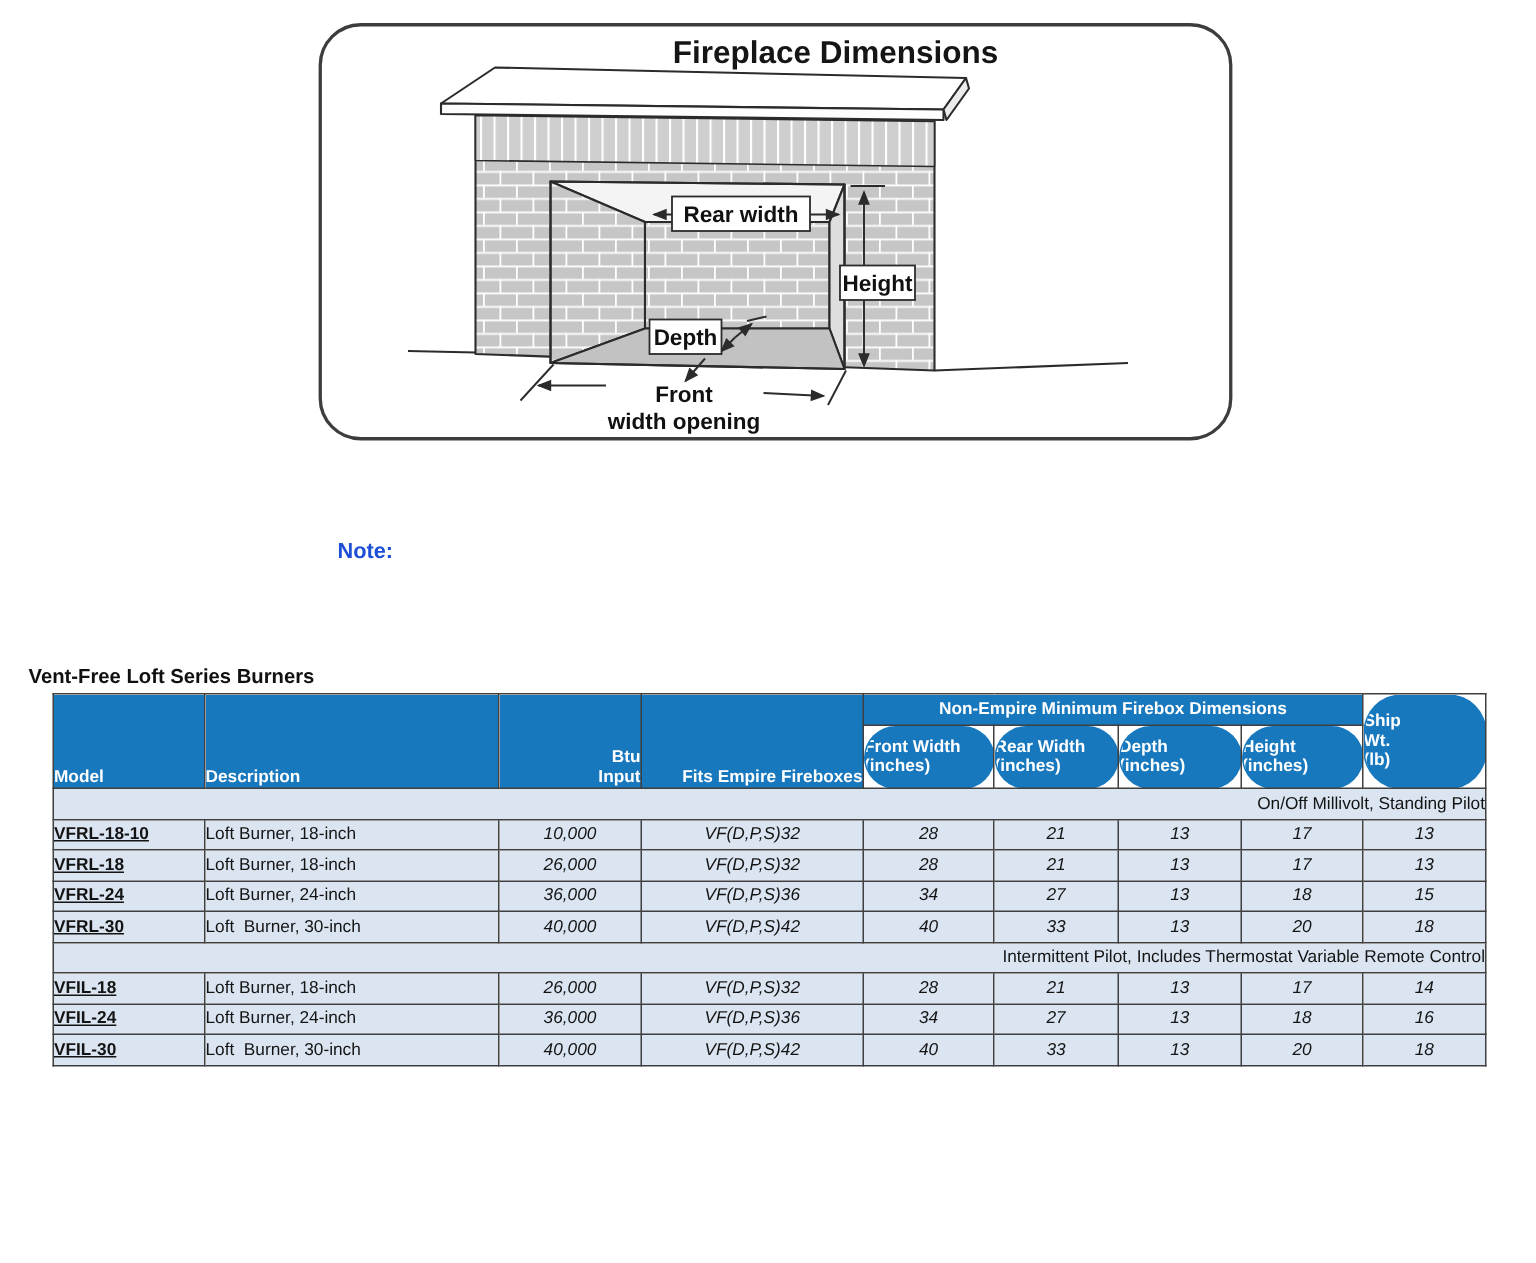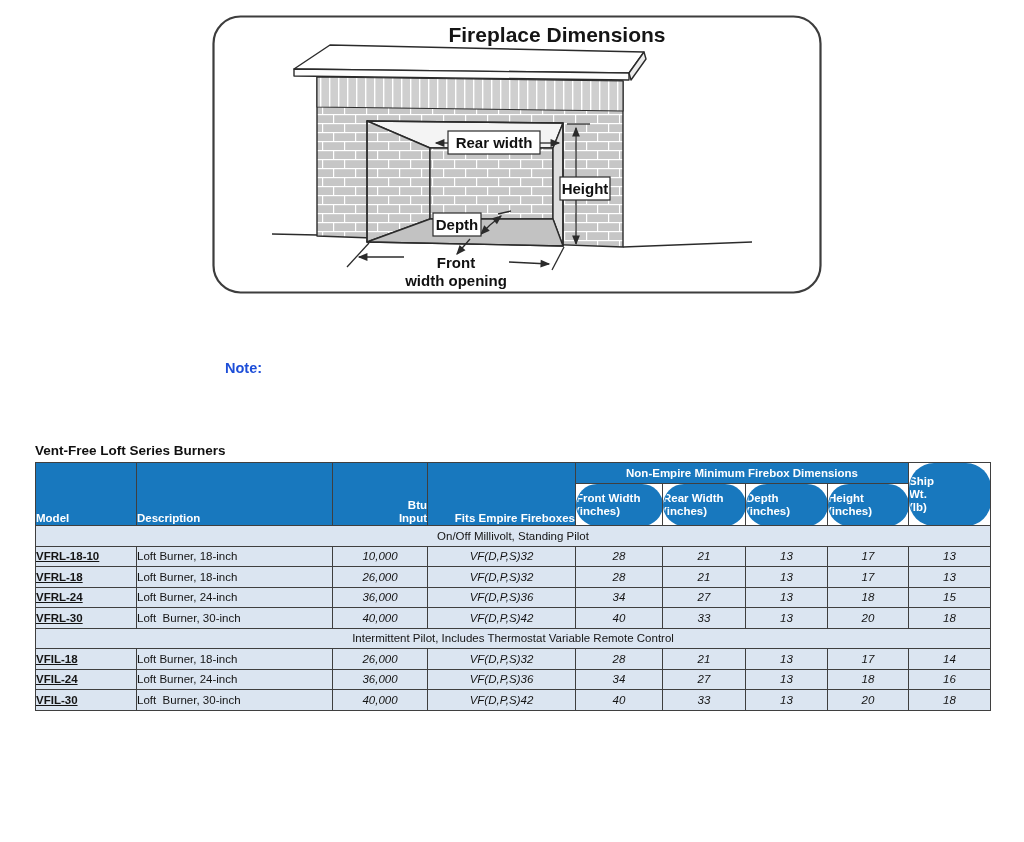--- a/index.html
+++ b/index.html
@@ -1,29 +1,29 @@
 <!DOCTYPE html>
 <html style="--table-header-bg: #1878be; --section-row-bg: #6f9cd3; --data-row-bg: #dbe5f1; --table-border: #3f3f3f;"><head>
 <meta charset="utf-8">
 <style>
   html,body{margin:0;padding:0;background:#fff;}
   body{width:1024px;height:842px;position:relative;font-family:"Liberation Sans",sans-serif;overflow:hidden;}
   .diagram{position:absolute;left:212px;top:15px;width:516px;height:280px;}
   .note{position:absolute;left:225px;top:324px;display:flex;gap:13px;font-size:14.5px;line-height:17px;color:#1d4ed8;margin-top:36px;}
   .note-label{font-weight:bold;}
-  .tbl-title{position:absolute;left:35px;top:443px;font-size:13.5px;font-weight:bold;color:#101010;}
+  .tbl-title{position:absolute;left:19px;top:443px;font-size:13.5px;font-weight:bold;color:#101010;}
   table.spec{position:absolute;left:35px;top:462px;width:955px;border-collapse:collapse;table-layout:fixed;}
   table.spec th,table.spec td{border:1px solid var(--table-border,#3f3f3f);padding:0;overflow:hidden;}
   table.spec thead th{background:var(--table-header-bg,#1878be);color:#fff;font-size:11.5px;font-weight:bold;}
   .h-bottom{vertical-align:bottom;padding-bottom:6px;text-align:right;line-height:13px;}
   .h-left{text-align:left;padding-left:14px;}
   .h-group{height:20px;text-align:center;vertical-align:middle;}
   .h-mid{text-align:left;vertical-align:middle;line-height:13px;border-radius:25px;}
   tr.hdr2 th{height:41px;}
-  tr.sec td{background:var(--section-row-bg,#6f9cd3);color:#fff;font-size:12px;height:19px;text-align:center;vertical-align:middle;font-weight:normal;}
+  tr.sec td{background:var(--section-row-bg,#6f9cd3);color:#fff;font-size:12px;height:19px;text-align:right;vertical-align:middle;font-weight:normal;}
   tbody.data td{background:var(--data-row-bg,#dbe5f1);font-size:11.5px;height:19.5px;color:#141414;vertical-align:middle;}
   td.c-model{font-weight:bold;padding-left:14px;text-align:left;text-decoration:underline;}
   td.c-desc{padding-left:14px;text-align:left;white-space:pre-wrap;}
   td.c-num{text-align:center;font-style:italic;}
   svg text{font-family:"Liberation Sans",sans-serif;}
   .dg-title{font-size:21px;font-weight:bold;fill:#151515;}
   .dg-label{font-size:15px;font-weight:600;fill:#111;}
 </style>
 </head>
 <body>

